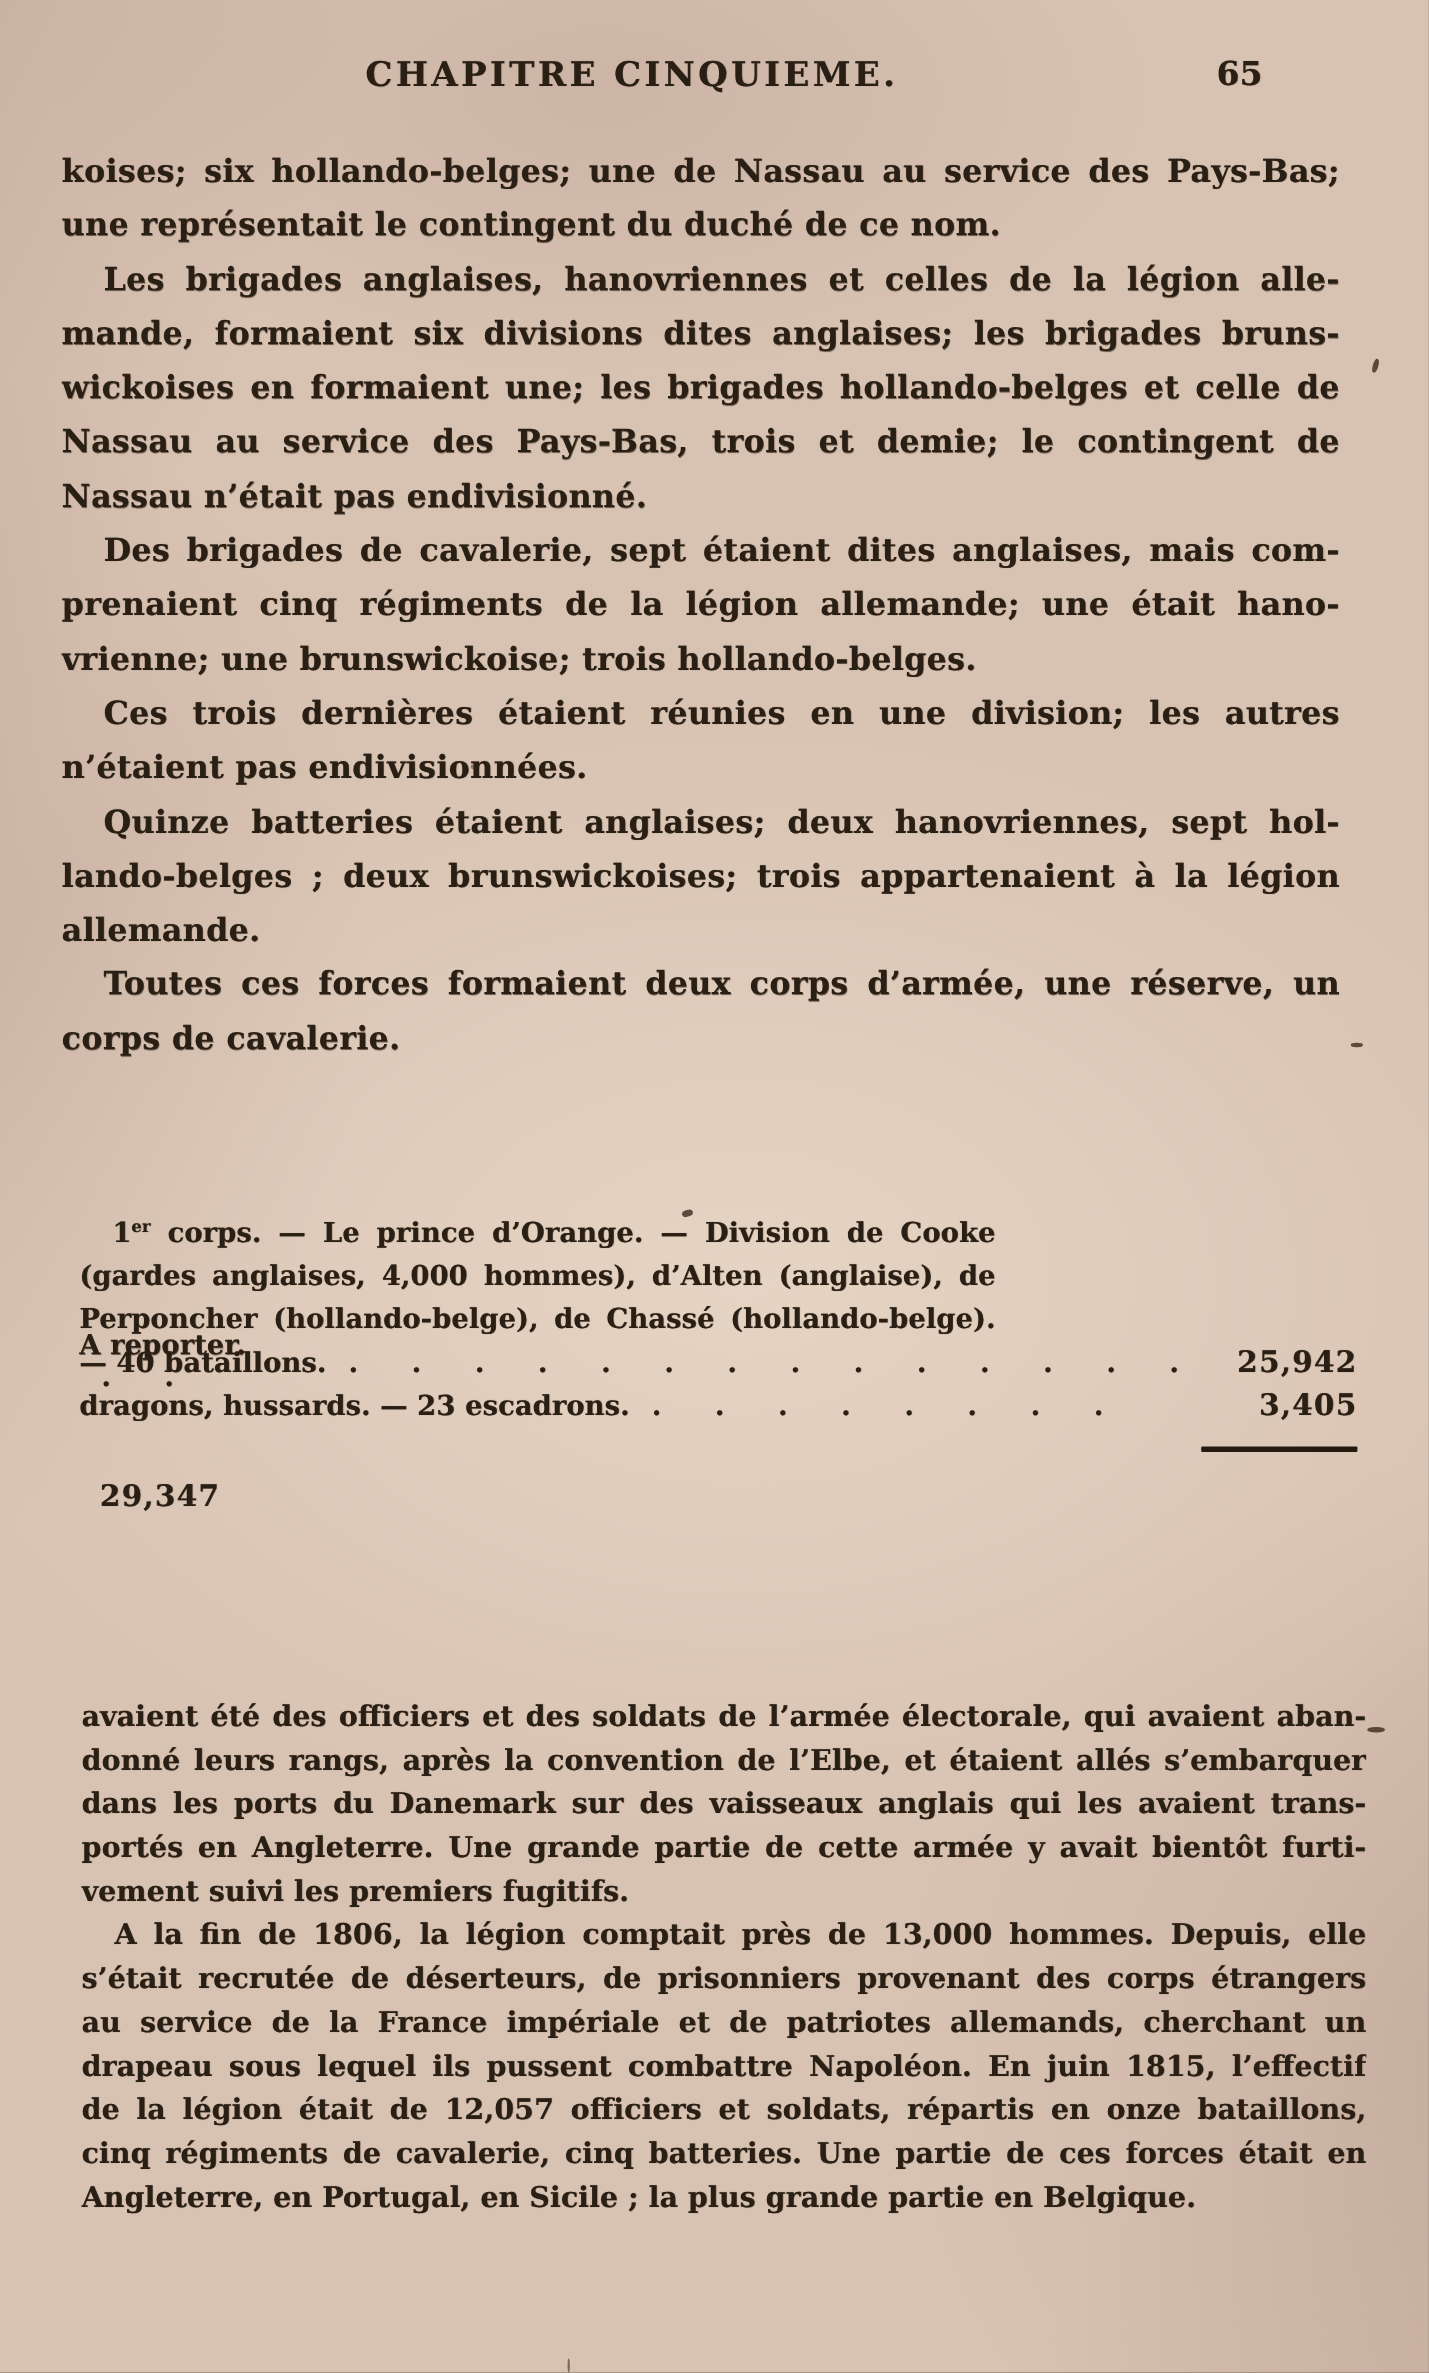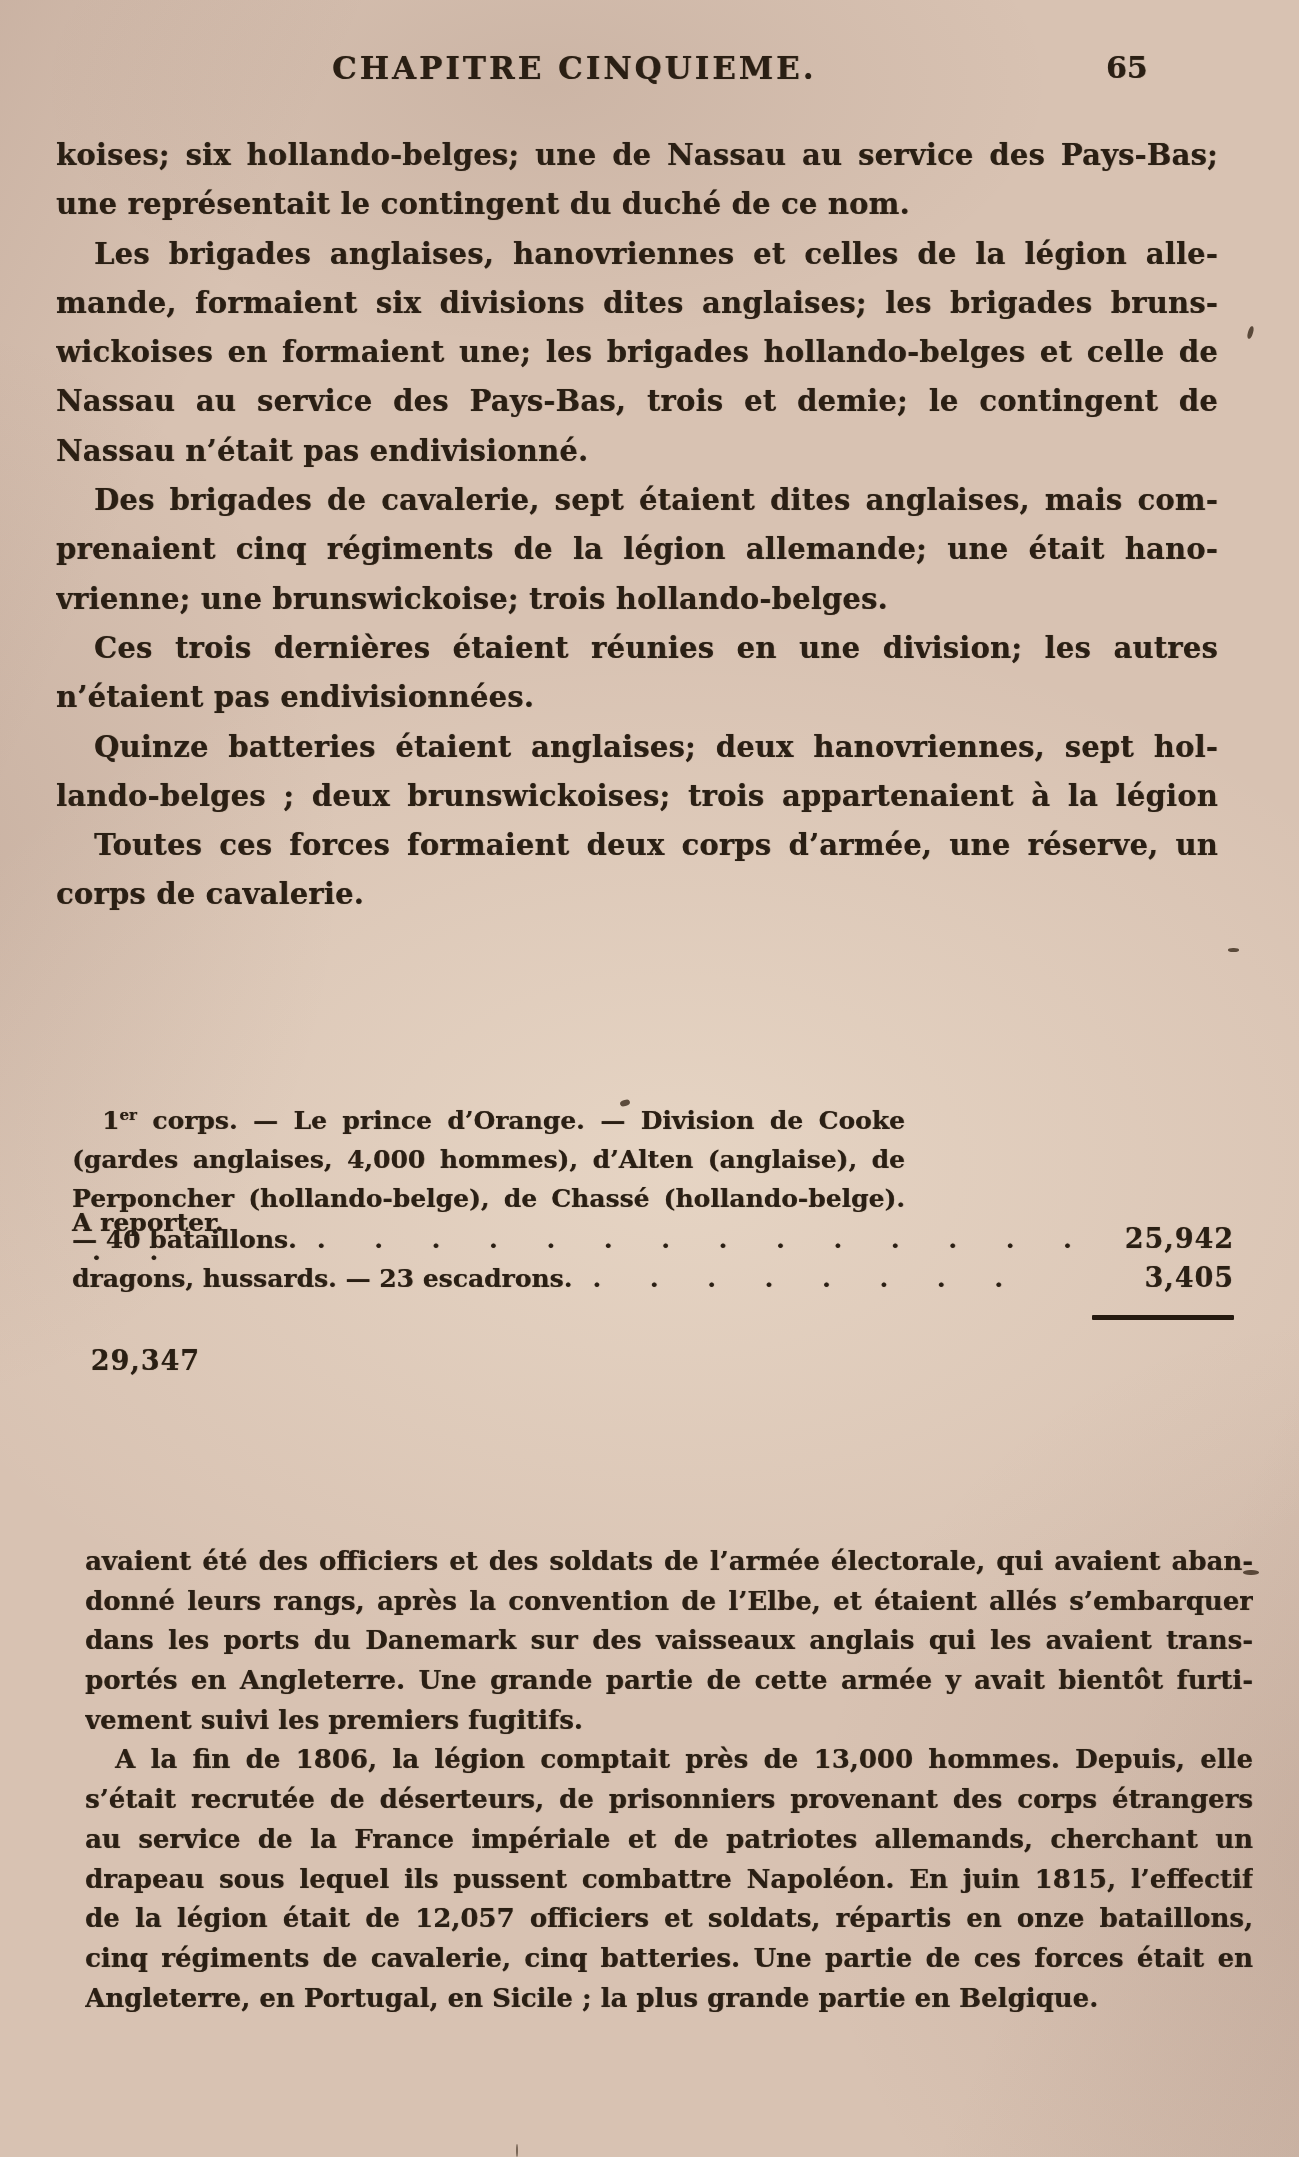--- a/index.html
+++ b/index.html
@@ -37,21 +37,21 @@
   .srow{display:flex;align-items:baseline;width:1162px;height:39px;overflow:hidden;}
   .srow .lbl{white-space:nowrap;}
   .leader{flex:1;overflow:hidden;white-space:nowrap;word-spacing:36px;letter-spacing:2px;padding:0 16px 0 20px;}
   .amt{width:128px;text-align:right;font-size:27px;letter-spacing:1px;}
   sup.ord{font-size:15px;vertical-align:9px;letter-spacing:0;}
   .sumrule{margin:14px 0 0 auto;width:142px;height:5px;background:#251a10;border-radius:1px;}
   .totalrow{display:flex;justify-content:flex-end;align-items:baseline;margin-top:16px;height:40px;flex-direction:column;}
   .totalrow .lbl{white-space:nowrap;}
   .totalrow .leader{flex:0 0 108px;}
 
-  .footnote{position:absolute;top:1546px;left:85px;width:1168px;font-size:26px;}
+  .footnote{position:absolute;top:1546px;left:74px;width:1168px;font-size:26px;}
   .fline{height:39.7px;overflow:hidden;text-align:justify;text-align-last:justify;}
   .fline.noj{text-align:left;text-align-last:left;white-space:nowrap;}
   .fline.ind{text-indent:30px;}
 
   .speck{position:absolute;background:#3b2a1b;border-radius:45%;opacity:.8;}
   .sp1{left:1248px;top:326px;width:5px;height:13px;transform:rotate(16deg);}
   .sp2{left:620px;top:1100px;width:10px;height:6px;transform:rotate(-18deg);}
   .sp3{left:1228px;top:948px;width:11px;height:4px;}
   .sp4{left:1243px;top:1570px;width:16px;height:5px;}
   .sp5{left:516px;top:2144px;width:2px;height:13px;opacity:.6;}
@@ -74,20 +74,21 @@
       <div class="bline">wickoises en formaient une; les brigades hollando-belges et celle de</div>
       <div class="bline">Nassau au service des Pays-Bas, trois et demie; le contingent de</div>
       <div class="bline noj">Nassau n’était pas endivisionné.</div>
       <div class="bline ind">Des brigades de cavalerie, sept étaient dites anglaises, mais com-</div>
       <div class="bline">prenaient cinq régiments de la légion allemande; une était hano-</div>
       <div class="bline noj">vrienne; une brunswickoise; trois hollando-belges.</div>
       <div class="bline ind">Ces trois dernières étaient réunies en une division; les autres</div>
       <div class="bline noj">n’étaient pas endivisionnées.</div>
       <div class="bline ind">Quinze batteries étaient anglaises; deux hanovriennes, sept hol-</div>
       <div class="bline">lando-belges ; deux brunswickoises; trois appartenaient à la légion</div>
+      <div class="bline noj">allemande.</div>
       <div class="bline ind">Toutes ces forces formaient deux corps d’armée, une réserve, un</div>
       <div class="bline noj">corps de cavalerie.</div>
     </div>
 
   <div class="statement">
     <div class="sline ind"><span>1</span><sup class="ord">er</sup><span> corps. — Le prince d’Orange. — Division de Cooke</span></div>
     <div class="sline">(gardes anglaises, 4,000 hommes), d’Alten (anglaise), de</div>
     <div class="sline">Perponcher (hollando-belge), de Chassé (hollando-belge).</div>
     <div class="srow">
       <span class="lbl">— 40 bataillons.</span>

